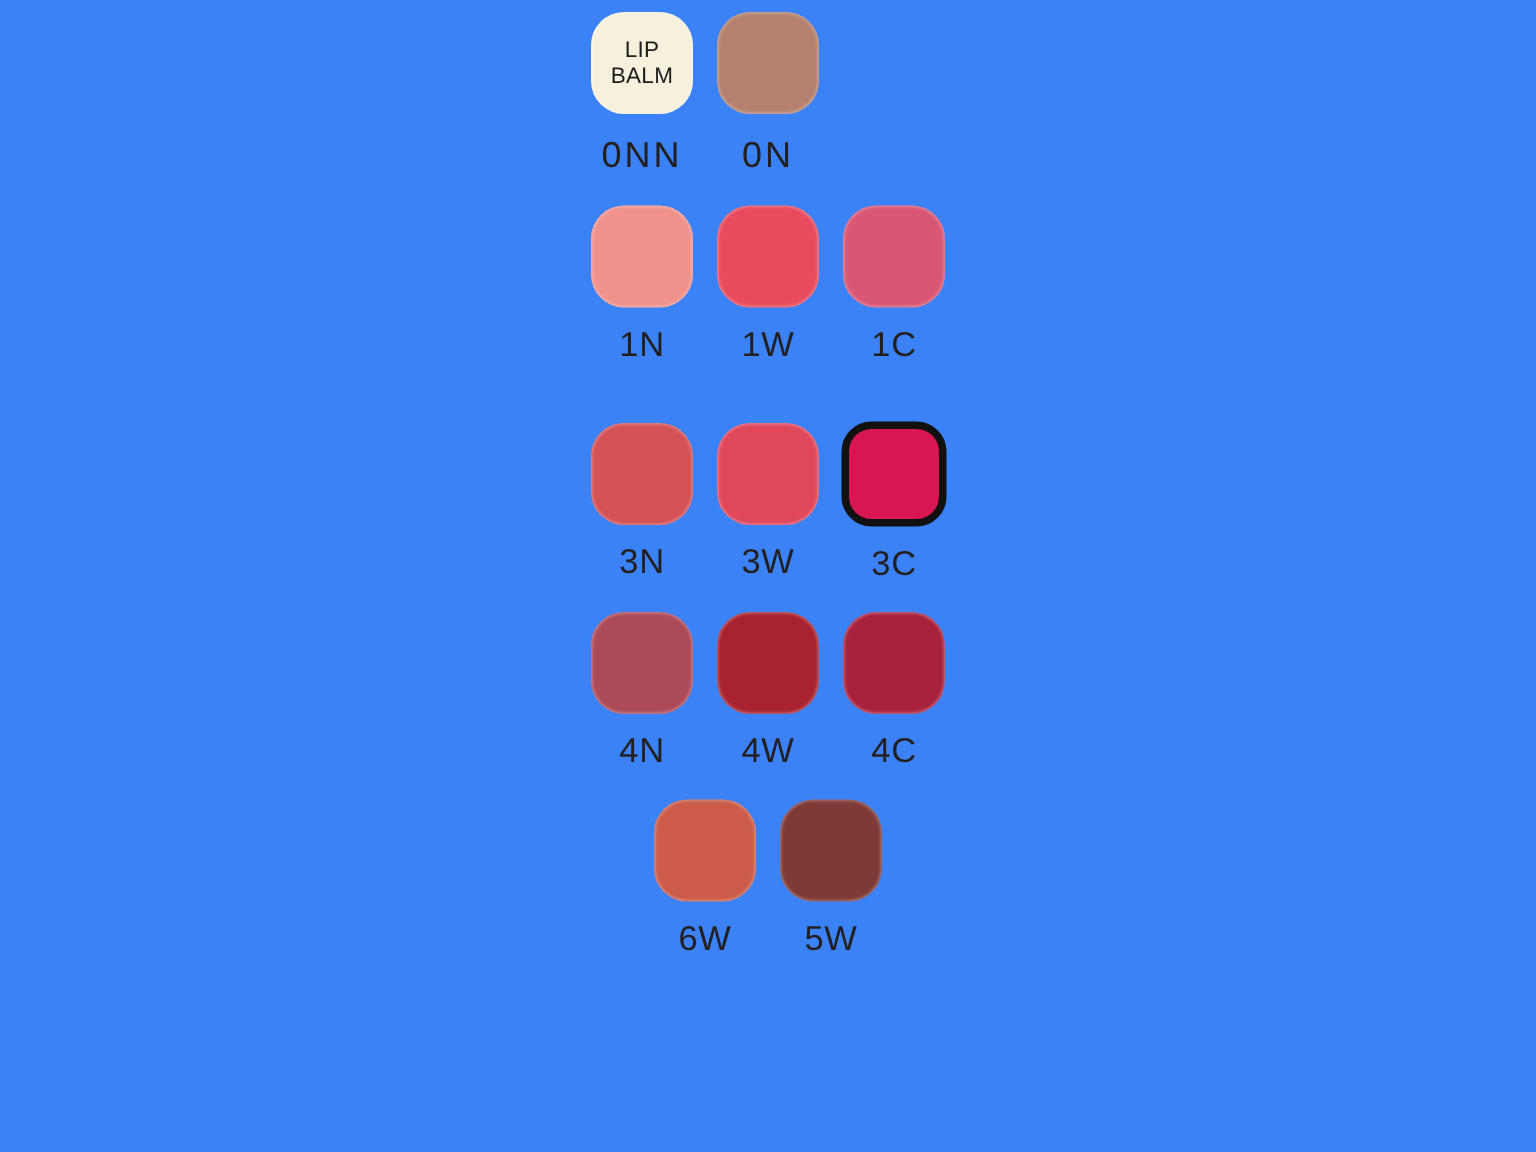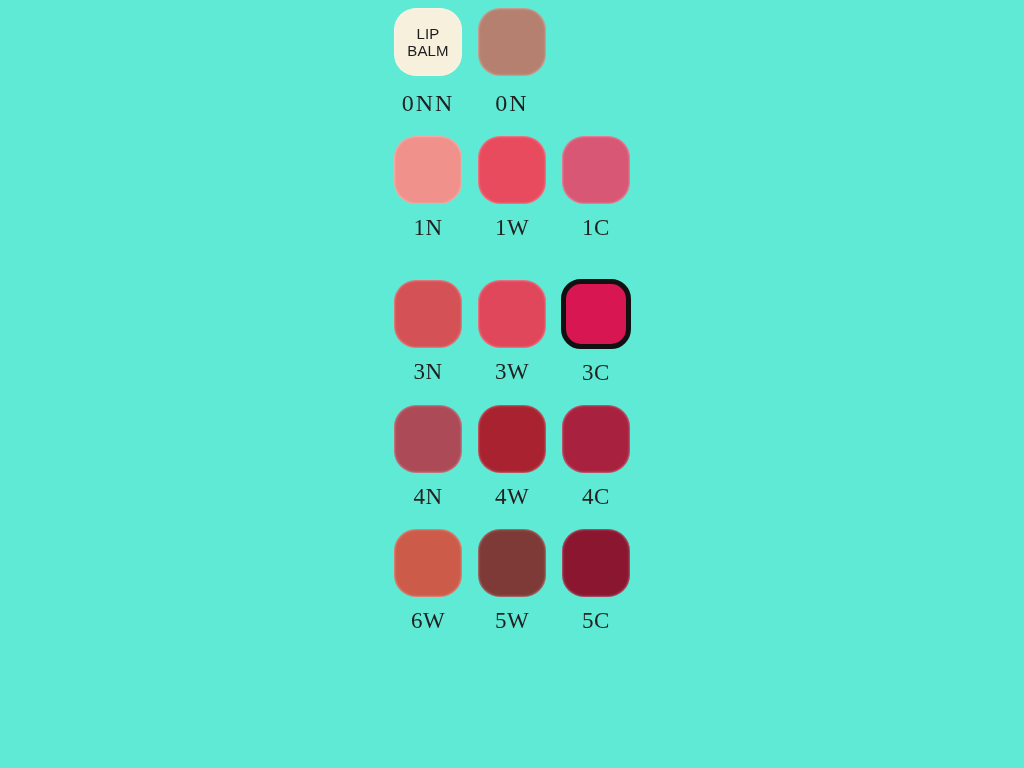--- a/index.html
+++ b/index.html
@@ -8,21 +8,21 @@
     margin: 0; padding: 0;
     width: 1024px; height: 768px;
     background: #ffffff;
     font-family: "Liberation Sans", sans-serif;
     overflow: hidden;
   }
   #shade-picker {
     position: relative;
     width: 1024px;
     height: 768px;
-    background: #5eead4;
+    background: #3b82f6;
   }
   .swatch-grid {
     position: absolute;
     left: 0; top: 0;
     width: 1024px;
   }
   .swatch-row {
     display: flex;
     justify-content: center;
     align-items: flex-start;
@@ -66,21 +66,21 @@
     color: #1c1c1c;
     text-align: center;
     font-family: "Liberation Sans", sans-serif;
     letter-spacing: 0.2px;
     z-index: 2;
   }
   .swatch-label {
     margin-top: 11px;
     font-size: 23px;
     color: #231f20;
-    font-family: Liberation Serif, serif;
+    font-family: Liberation Sans, sans-serif;
     letter-spacing: 0.5px;
     white-space: nowrap;
   }
   .row-top { margin-top: 8px; }
   .row-top .swatch-label { font-size: 24px; letter-spacing: 2px; margin-top: 14px; }
   .row-top .swatch-cell { width: 84px; }
   .row-standard { margin-top: 19px; align-items: center; }
   .spacer-cell { width: 84px; }
 </style>
 </head>
@@ -147,19 +147,15 @@
       </div>
       <div class="swatch-row row-standard">
         <div class="swatch-cell">
           <div class="swatch-chip" style="background: rgb(204, 92, 73);"></div>
           <div class="swatch-label">6W</div>
         </div>
         <div class="swatch-cell">
           <div class="swatch-chip" style="background: rgb(126, 58, 54);"></div>
           <div class="swatch-label">5W</div>
         </div>
-        <div class="swatch-cell">
-          <div class="swatch-chip" style="background: rgb(138, 22, 48);"></div>
-          <div class="swatch-label">5C</div>
-        </div>
       </div>
     </div>
 </div>
 
 </body></html>

